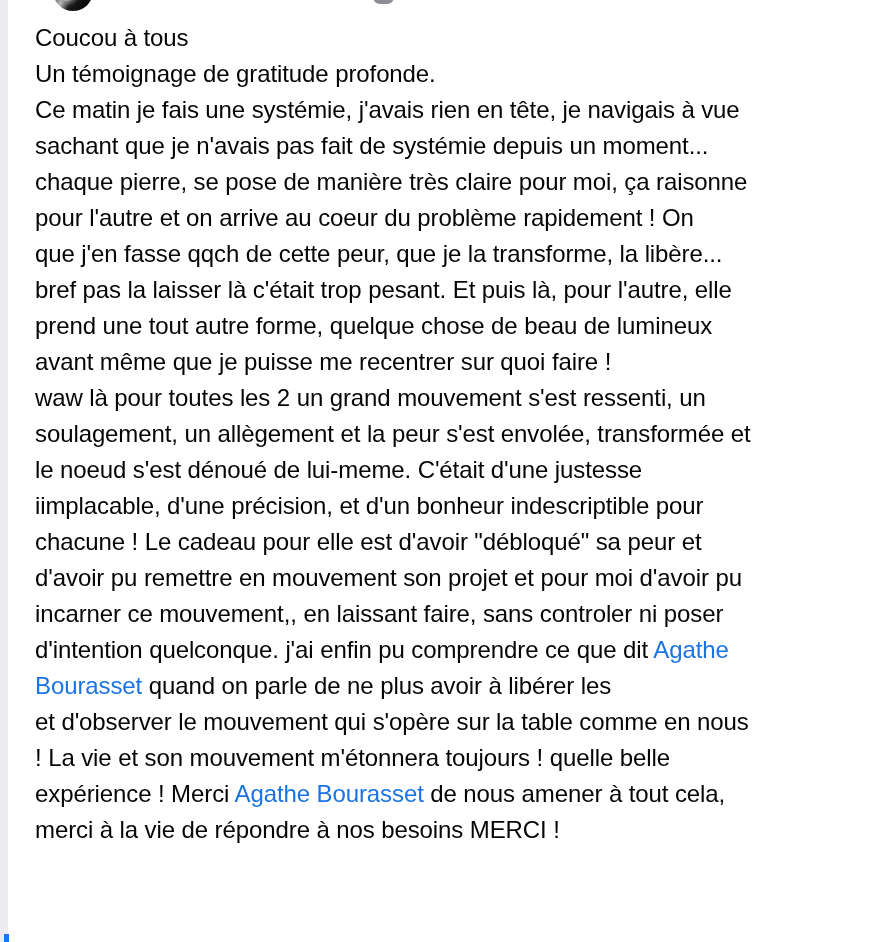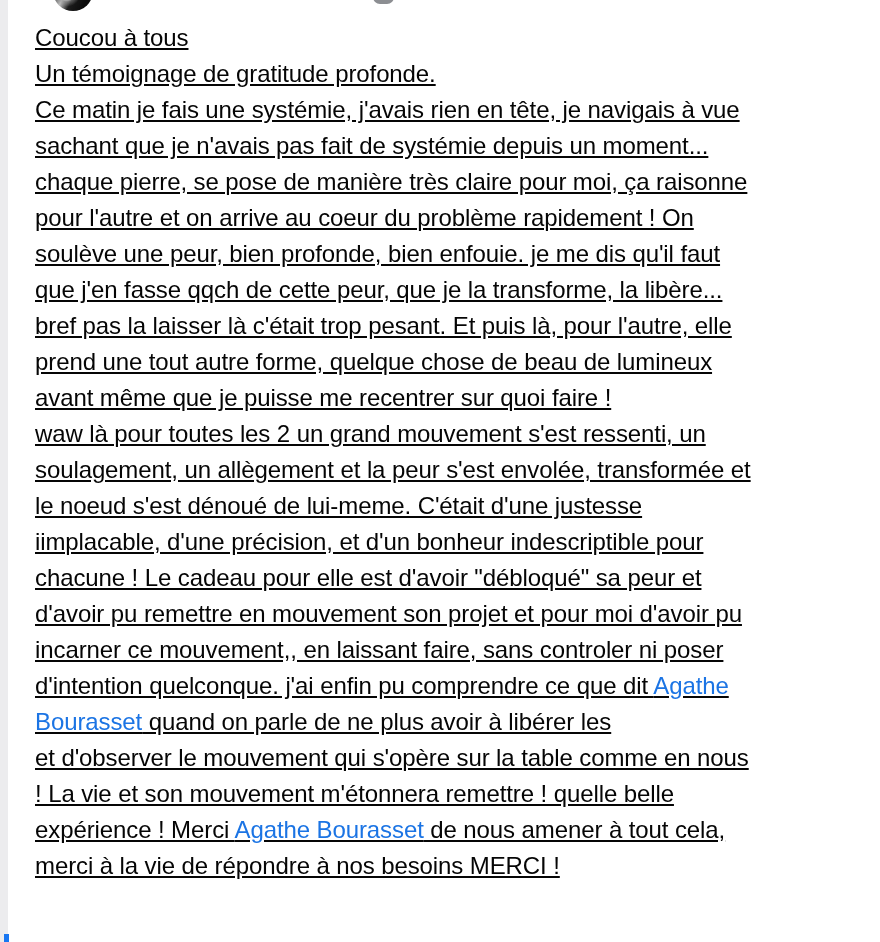--- a/index.html
+++ b/index.html
@@ -32,21 +32,20 @@
     border-radius:0 0 10px 10px;background:#8c8e92;
   }
   .blue-fragment{
     position:absolute;left:4px;top:934px;width:5px;height:8px;
     background:#1877f2;
   }
   .content{
     position:absolute;left:35px;top:20px;width:838px;
     font-size:24px;line-height:36px;
     letter-spacing:-0.1px;
-    text-decoration:underline;
   }
   .greeting{margin:0;}
   .post-body{margin-top:0;}
   .line{white-space:pre-wrap;}
   .link{color:var(--link-color);cursor:pointer;}
 </style>
 </head>
 <body>
 
 <div class="gutter"></div>
@@ -56,34 +55,33 @@
 <div class="header-icon-fragment"></div>
 
 <div class="content">
   <p class="greeting">Coucou à tous</p>
   <div class="post-body">
       <div class="line"><span>Un témoignage de gratitude profonde.</span></div>
       <div class="line"><span>Ce matin je fais une systémie, j'avais rien en tête, je navigais à vue</span></div>
       <div class="line"><span>sachant que je n'avais pas fait de systémie depuis un moment...</span></div>
       <div class="line"><span>chaque pierre, se pose de manière très claire pour moi, ça raisonne</span></div>
       <div class="line"><span>pour l'autre et on arrive au coeur du problème rapidement ! On</span></div>
-      <div class="line"><span>soulève une peur, bien profonde, bien enfouie. je me dis qu'il faut</span></div>
       <div class="line"><span>que j'en fasse qqch de cette peur, que je la transforme, la libère...</span></div>
       <div class="line"><span>bref pas la laisser là c'était trop pesant. Et puis là, pour l'autre, elle</span></div>
       <div class="line"><span>prend une tout autre forme, quelque chose de beau de lumineux</span></div>
       <div class="line"><span>avant même que je puisse me recentrer sur quoi faire !</span></div>
       <div class="line"><span>waw là pour toutes les 2 un grand mouvement s'est ressenti, un</span></div>
       <div class="line"><span>soulagement, un allègement et la peur s'est envolée, transformée et</span></div>
       <div class="line"><span>le noeud s'est dénoué de lui-meme. C'était d'une justesse</span></div>
       <div class="line"><span>iimplacable, d'une précision, et d'un bonheur indescriptible pour</span></div>
       <div class="line"><span>chacune ! Le cadeau pour elle est d'avoir "débloqué" sa peur et</span></div>
       <div class="line"><span>d'avoir pu remettre en mouvement son projet et pour moi d'avoir pu</span></div>
       <div class="line"><span>incarner ce mouvement,, en laissant faire, sans controler ni poser</span></div>
       <div class="line"><span>d'intention quelconque. j'ai enfin pu comprendre ce que dit </span><span class="link">Agathe</span></div>
       <div class="line"><span class="link">Bourasset</span><span> quand on parle de ne plus avoir à libérer les</span></div>
       <div class="line"><span>et d'observer le mouvement qui s'opère sur la table comme en nous</span></div>
-      <div class="line"><span>! La vie et son mouvement m'étonnera remettre ! quelle belle</span></div>
+      <div class="line"><span>! La vie et son mouvement m'étonnera toujours ! quelle belle</span></div>
       <div class="line"><span>expérience ! Merci </span><span class="link">Agathe Bourasset</span><span> de nous amener à tout cela,</span></div>
       <div class="line"><span>merci à la vie de répondre à nos besoins MERCI !</span></div>
     </div>
 </div>
 
 <div class="blue-fragment"></div>
 
 </body></html>

